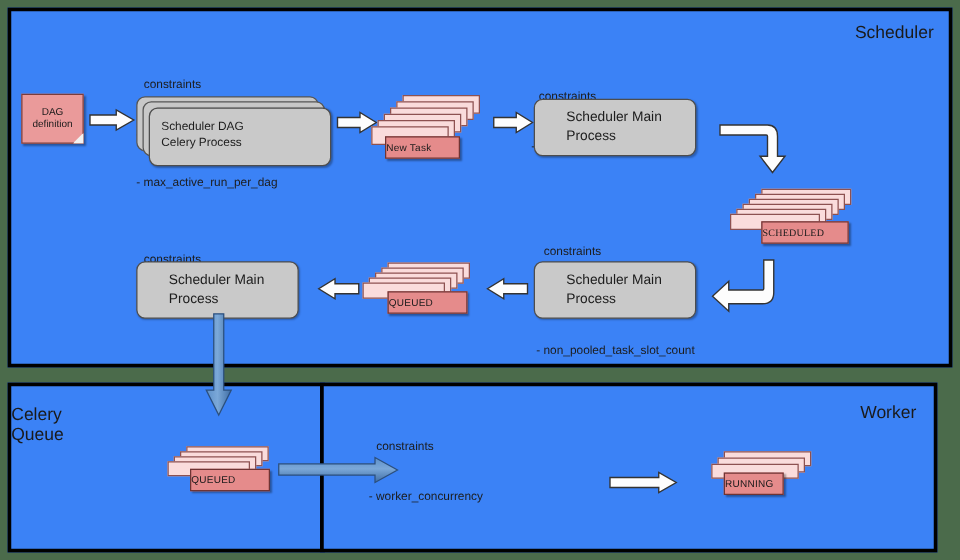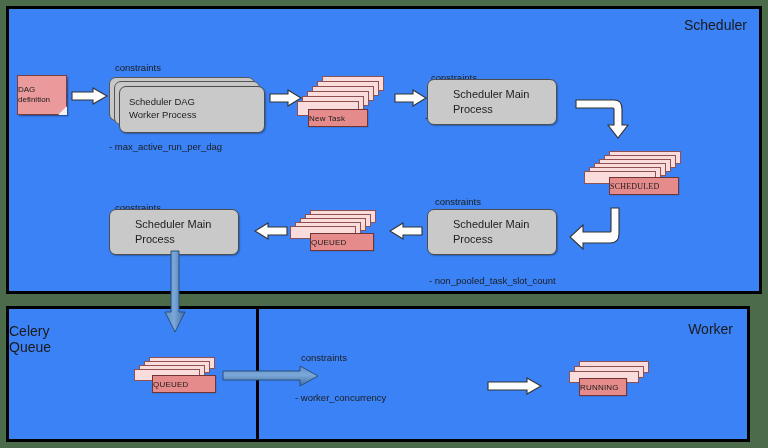--- a/index.html
+++ b/index.html
@@ -90,20 +90,21 @@
     position:absolute; right:-1px; bottom:-1px;
     width:9px; height:9px;
     background:#f2f2f2;
     border-left:1px solid #7a3c3c;
     border-top:1px solid #7a3c3c;
     clip-path:polygon(0 100%,100% 0,100% 100%);
   }
   .note .note-label {
     position:absolute; left:0; right:0; top:50%;
     transform:translateY(-50%);
+    text-align:center;
     font-size:8px; color:#1a1a1a;
     line-height:1.3; white-space:pre-line;
   }
 
   
   .task-stack { position:absolute; }
   .task-stack .tcard {
     position:absolute;
     background:#fadcdc;
     border:1px solid #8d5151;
@@ -154,21 +155,21 @@
     <div>constraints</div>
     <div style="margin-left:-6px">- max_threads</div>
     <div style="margin-left:-6px">- max_active_run_per_dag</div>
   </div>
 
   <div class="proc-stack" style="left:100px; top:68px; width:156px; height:58px;">
     <div class="pcard" style="left:0px; top:0px;  width:146px; height:44px;"></div>
     <div class="pcard" style="left:5px; top:4px;  width:146px; height:44px;"></div>
     <div class="pfront" style="left:10px; top:9px; width:146px; height:47px;">
       <div class="proc-label" style="left:9px; top:9px;">Scheduler DAG
-Worker Process</div>
+Celery Process</div>
     </div>
   </div>
 
   <div class="oarrow" style="left:260px; top:80px;">
     <svg width="34" height="18" viewBox="0 0 34 18">
       <path d="M1,5 L19,5 L19,1 L32,9 L19,17 L19,13 L1,13 Z" fill="#fdfdfd" stroke="#333" stroke-width="1.1"></path>
     </svg>
   </div>
 
   <div class="task-stack" style="left:283px; top:67px; width:96px; height:56px;">

